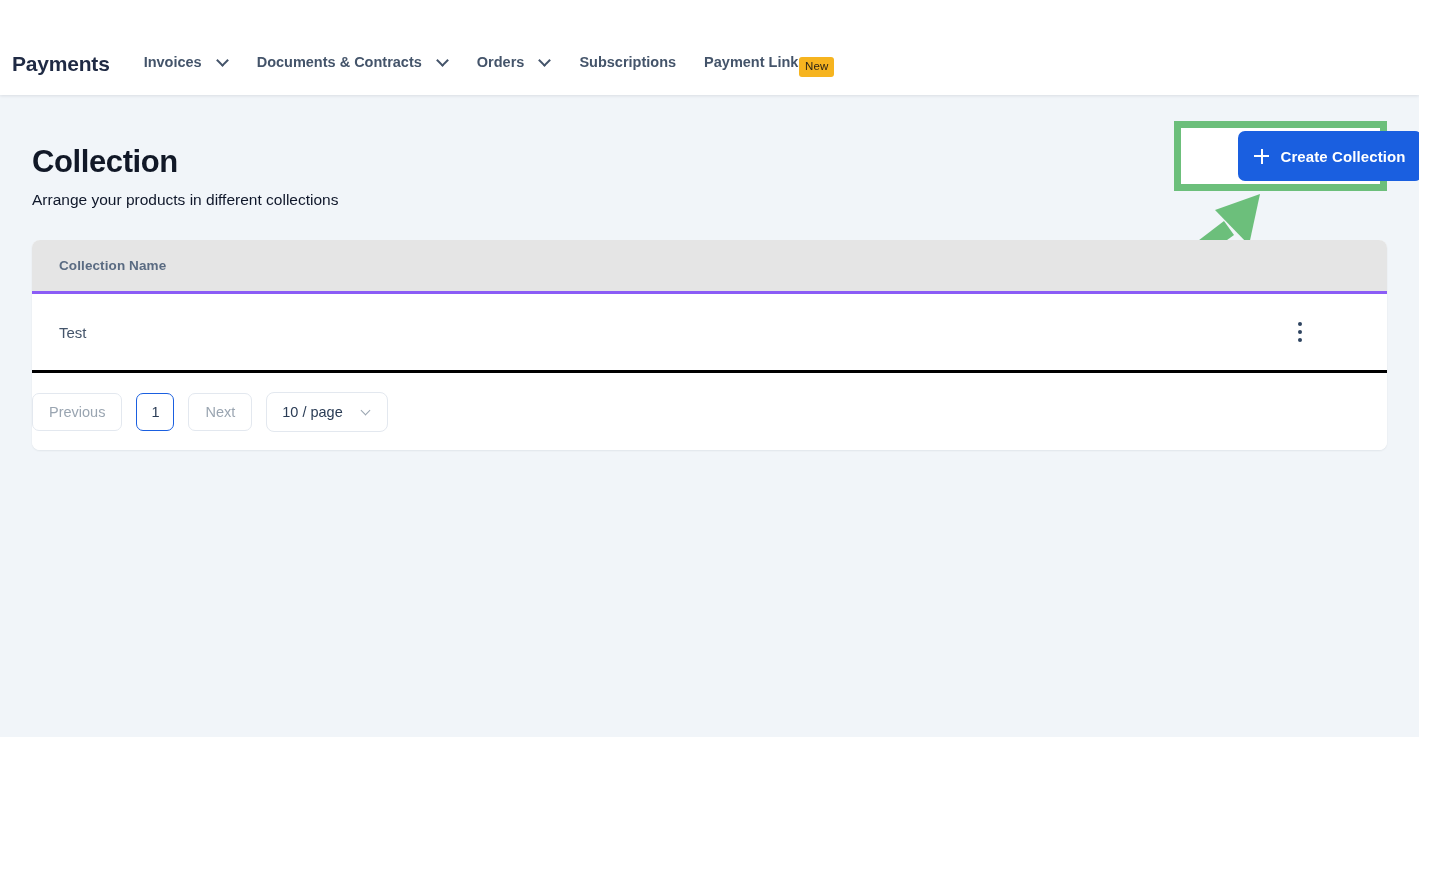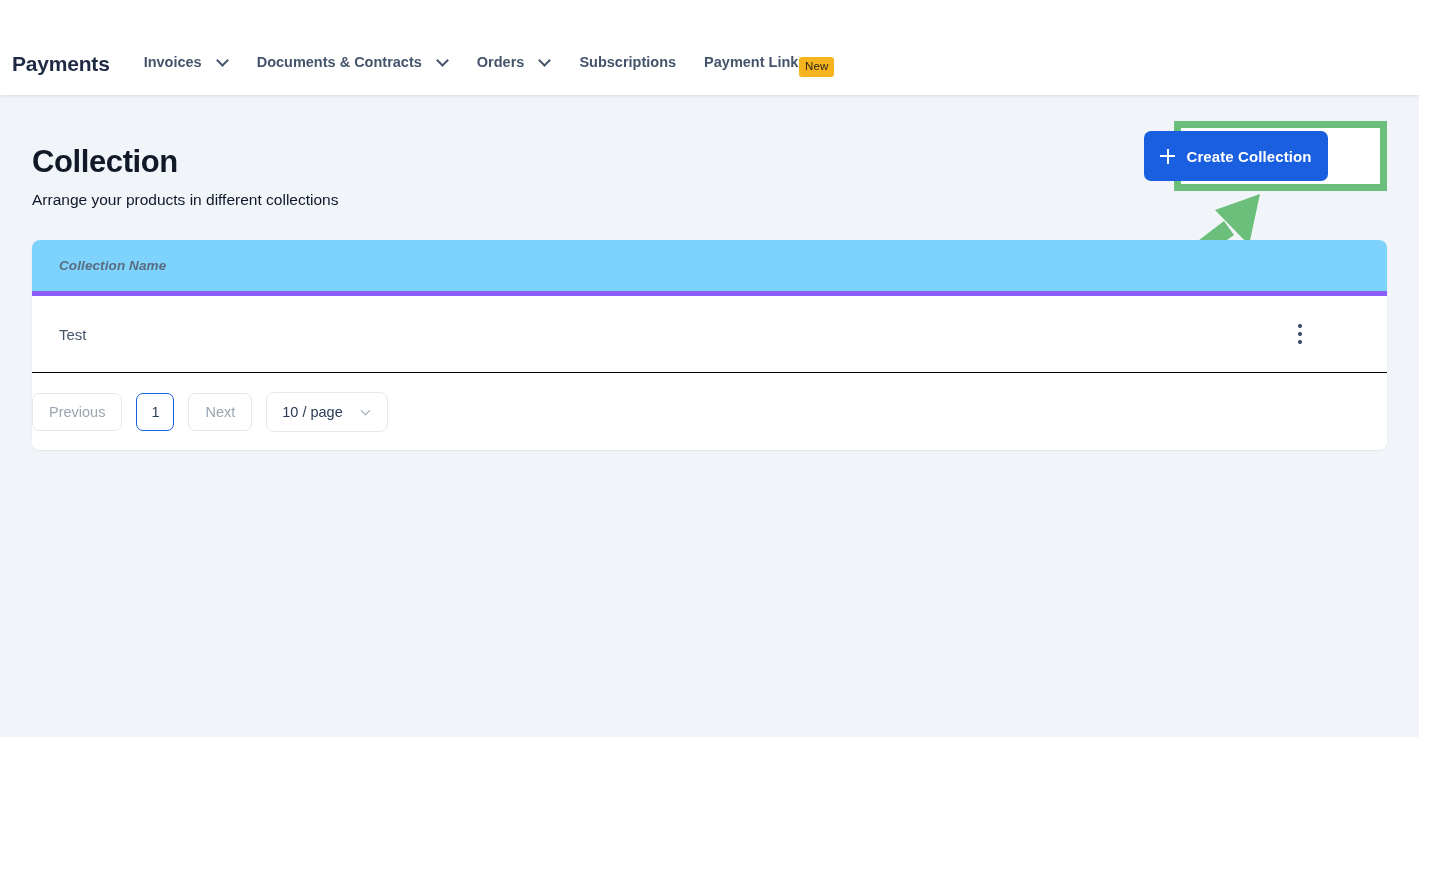--- a/index.html
+++ b/index.html
@@ -138,21 +138,21 @@
     left: 1174px;
     top: 121px;
     width: 213px;
     height: 70px;
     border: 7px solid #6cbf7b;
     background: #ffffff;
     box-sizing: border-box;
   }
   .cta-button {
     position: absolute;
-    left: 1144px;
+    left: 1238px;
     top: 131px;
     width: 184px;
     height: 50px;
     background: #1a5fe0;
     border: none;
     border-radius: 7px;
     color: #ffffff;
     font-family: "Liberation Sans", sans-serif;
     font-size: 15px;
     font-weight: bold;
@@ -191,39 +191,38 @@
     left: 32px;
     top: 240px;
     width: 1355px;
     background: #ffffff;
     border-radius: 8px;
     box-shadow: 0 1px 2px rgba(16,24,40,.07);
     overflow: hidden;
   }
   .thead {
     height: 51px;
-    background: #7dd3fc;
-    display: flex;
-    align-items: center;
-    border-bottom: 5px solid #8b5cf6;
-    font-style: italic;
+    background: #e5e5e5;
+    display: flex;
+    align-items: center;
+    border-bottom: 3px solid #8b5cf6;
   }
   .th {
     font-size: 13.5px;
     font-weight: bold;
     color: #5a6b82;
     padding-left: 27px;
     letter-spacing: .1px;
   }
   .trow {
     height: 76px;
     display: flex;
     align-items: center;
     justify-content: space-between;
-    border-bottom: 1px solid #000000;
+    border-bottom: 3px solid #000000;
     background: #ffffff;
   }
   .td-name {
     font-size: 15px;
     color: #44546a;
     padding-left: 27px;
   }
   .kebab {
     width: 34px;
     height: 34px;

